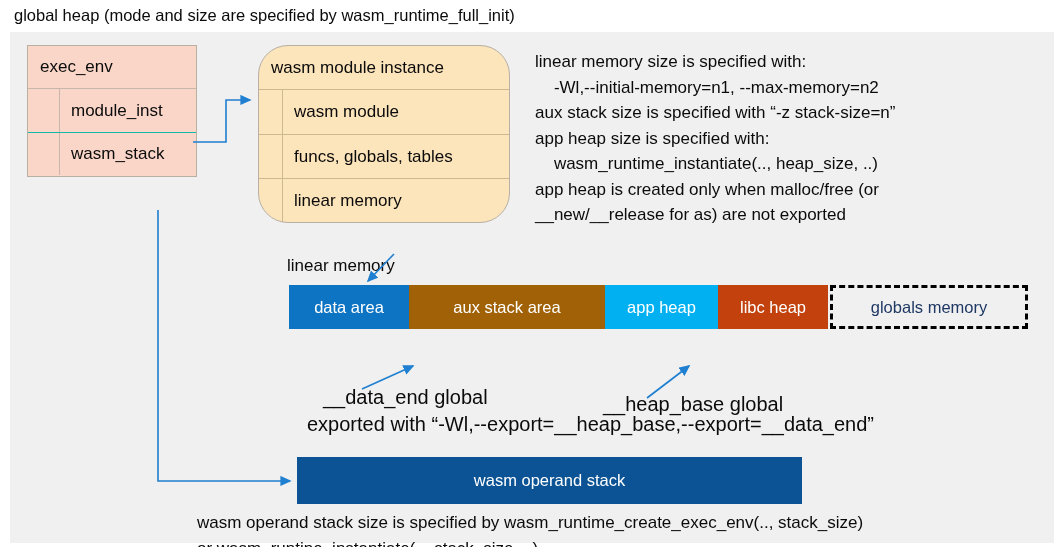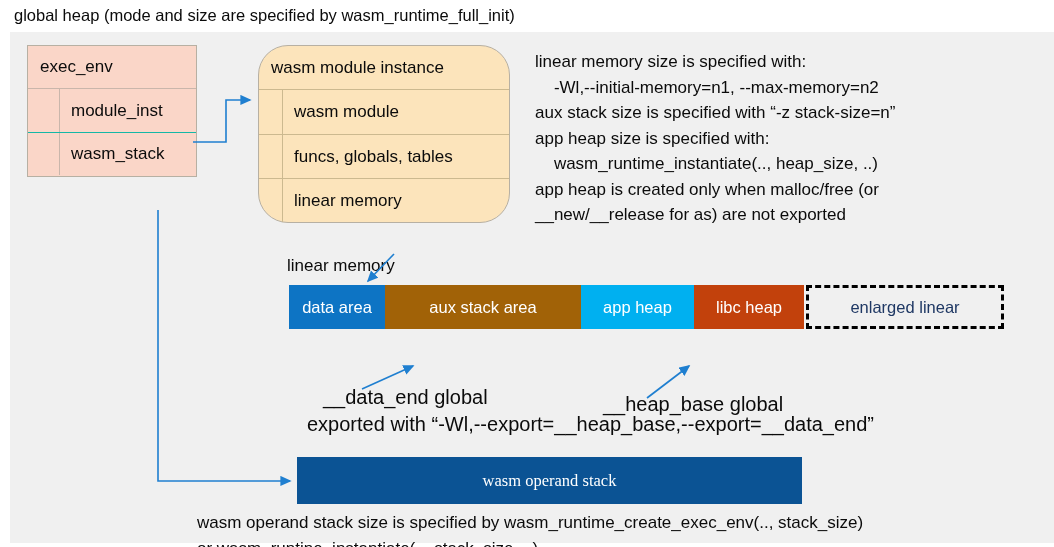--- a/index.html
+++ b/index.html
@@ -174,21 +174,20 @@
     top: 425px;
     width: 505px;
     height: 47px;
     background: #0b5394;
     display: flex;
     align-items: center;
     justify-content: center;
     font-size: 16.5px;
     color: #ffffff;
     white-space: nowrap;
-    font-family: Liberation Serif, serif;
   }
 
   
   #bottom-note {
     position: absolute;
     left: 187px;
     top: 478px;
     font-size: 17px;
     line-height: 26px;
     color: #0b0b0b;
@@ -244,25 +243,25 @@
     -Wl,--initial-memory=n1, --max-memory=n2
 aux stack size is specified with “-z stack-size=n”
 app heap size is specified with:
     wasm_runtime_instantiate(.., heap_size, ..)
 app heap is created only when malloc/free (or
 __new/__release for as) are not exported</div>
 
   <div class="lm-caption">linear memory</div>
 
   <div id="linear-memory-bar">
-    <div class="mem-seg" style="width: 96px; background: rgb(13, 116, 196);">data area</div>
+    <div class="mem-seg" style="width: 120px; background: rgb(13, 116, 196);">data area</div>
     <div class="mem-seg" style="width: 196px; background: #a16207;">aux stack area</div>
     <div class="mem-seg" style="width: 113px; background: rgb(0, 176, 240);">app heap</div>
     <div class="mem-seg" style="width: 110px; background: #c2410c;">libc heap</div>
-    <div class="mem-seg dashed" style="width: 198px; background: rgb(240, 240, 240); color: rgb(31, 56, 100);">enlarged linear</div>
+    <div class="mem-seg dashed" style="width: 198px; background: rgb(240, 240, 240); color: rgb(31, 56, 100);">globals memory</div>
   </div>
 
   <div class="ptr-label" id="data-end-label">__data_end global</div>
   <div class="ptr-label" id="heap-base-label">__heap_base global</div>
   <div class="ptr-label" id="export-note">exported with “-Wl,--export=__heap_base,--export=__data_end”</div>
 
   <div id="wasm-operand-stack-bar" style="background: rgb(11, 83, 148);">wasm operand stack</div>
 
   <div id="bottom-note">wasm operand stack size is specified by wasm_runtime_create_exec_env(.., stack_size)
 or wasm_runtine_instantiate(.., stack_size, ..)</div>

